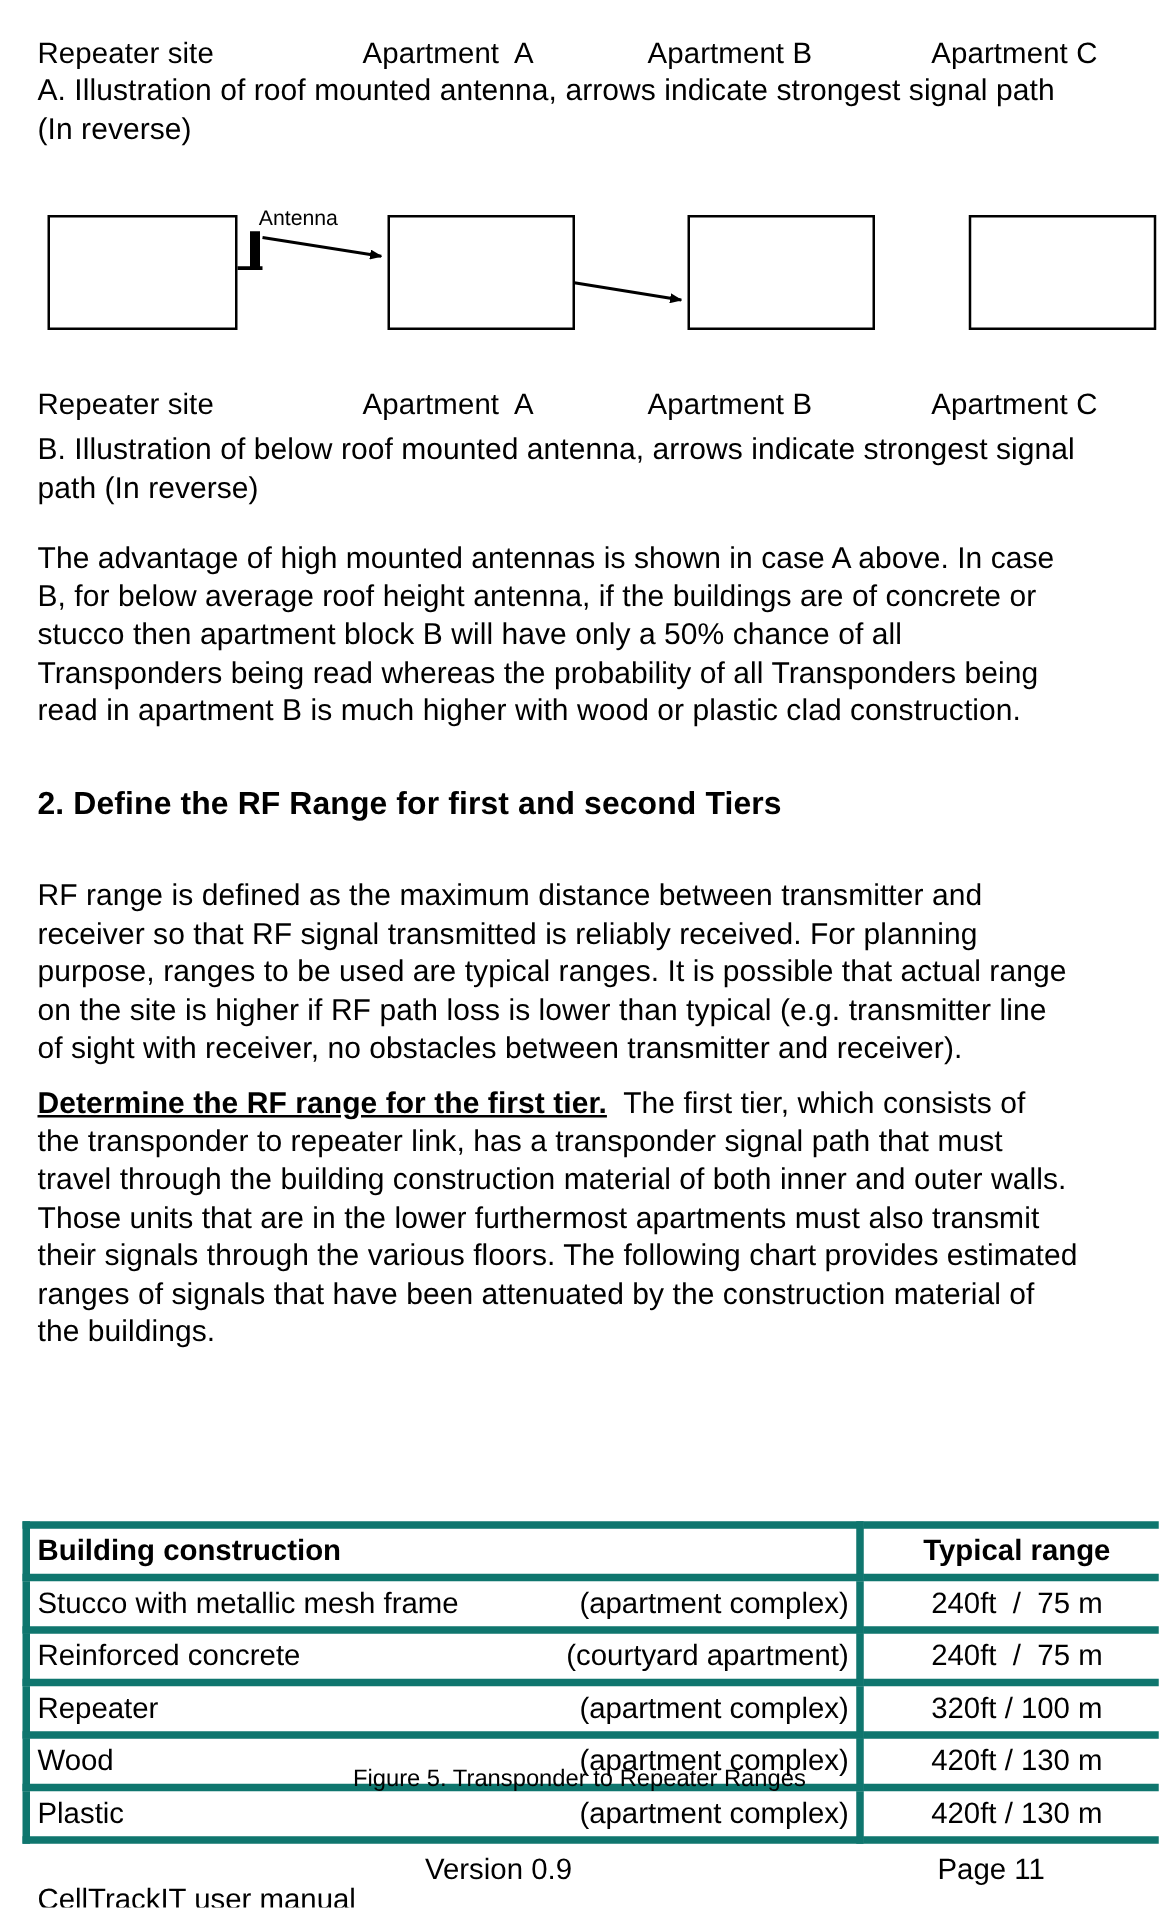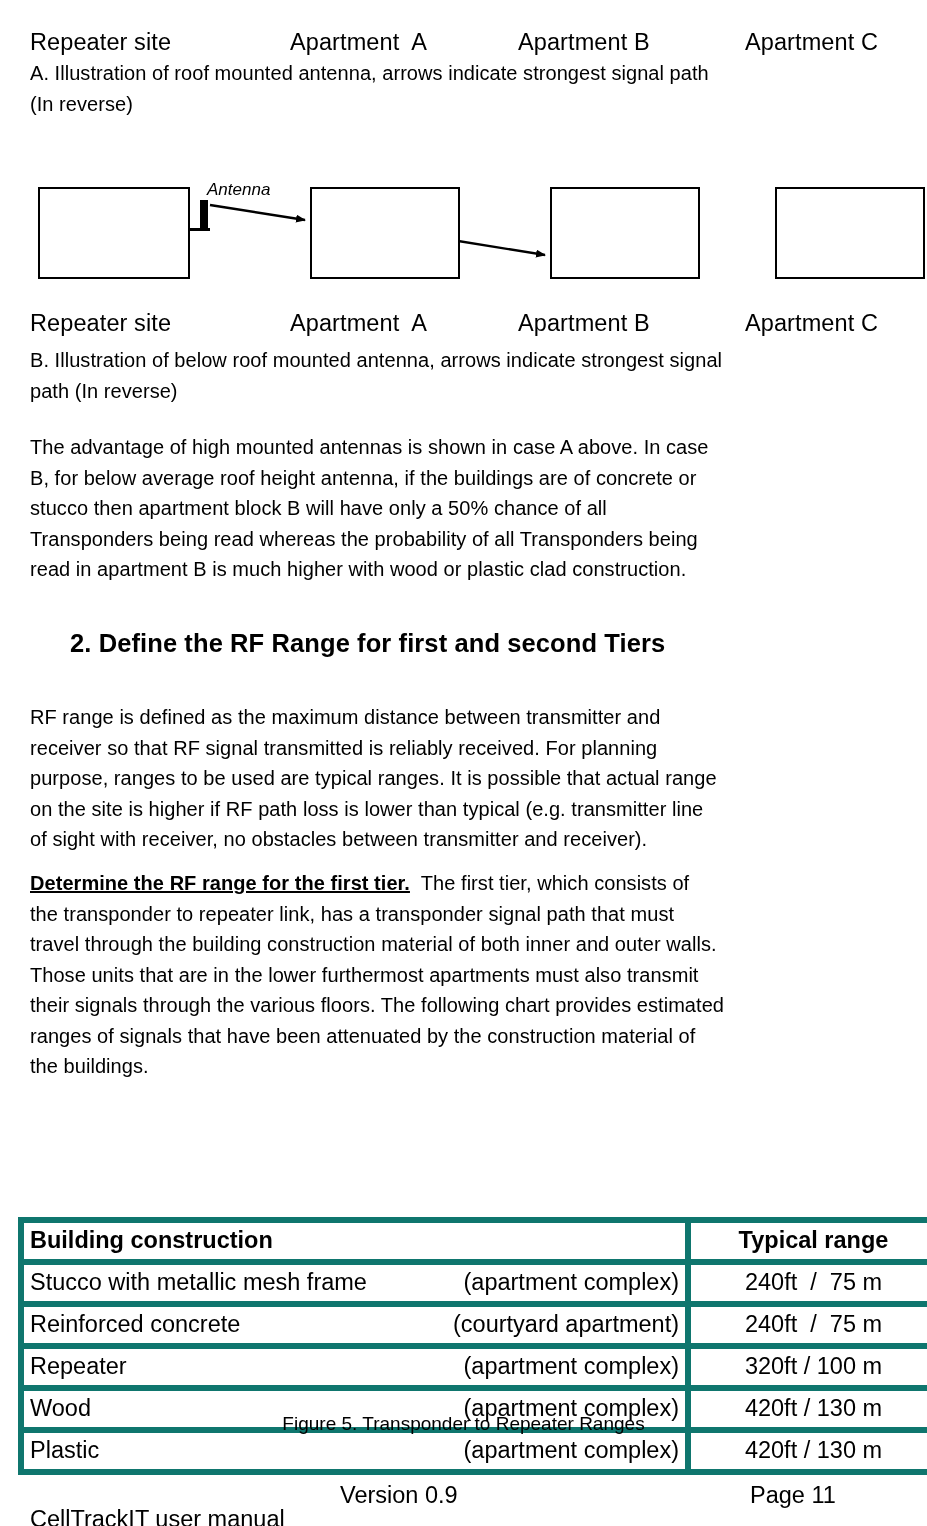--- a/index.html
+++ b/index.html
@@ -33,49 +33,47 @@
     letter-spacing: 0.1px;
     margin-top: 25px;
   }
   .label-row span {
     position: absolute;
     white-space: pre;
   }
 
   .body-text {
     position: absolute;
-    font-size: 20px;
+    font-size: 24px;
     line-height: 30.5px;
     letter-spacing: 0.05px;
     white-space: pre-wrap;
   }
 
   .heading {
     position: absolute;
     font-size: 25.5px;
     font-weight: bold;
     line-height: 32px;
     letter-spacing: 0.1px;
     white-space: pre;
-    margin-left: 40px;
   }
 
   .lead-in {
     font-weight: bold;
     text-decoration: underline;
   }
 
   
   #diagram {
     position: absolute;
     left: 0;
-    top: 167px;
+    top: 152px;
     width: 927px;
     height: 125px;
-    font-style: italic;
   }
   .bldg {
     position: absolute;
     border: 2px solid #000;
     background: #ffffff;
     box-sizing: border-box;
   }
   .antenna-mast {
     position: absolute;
     background: #000;

